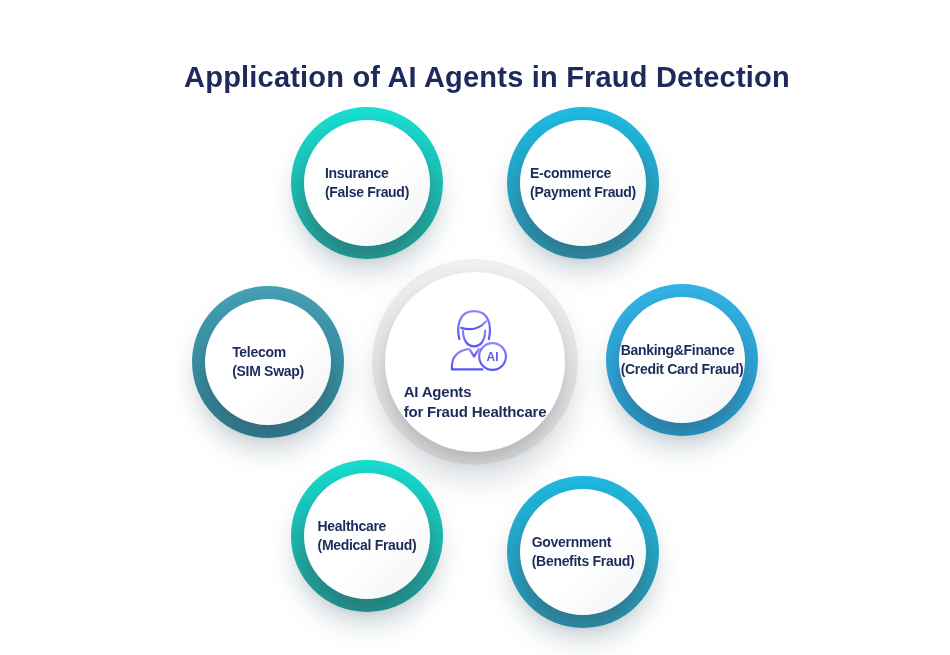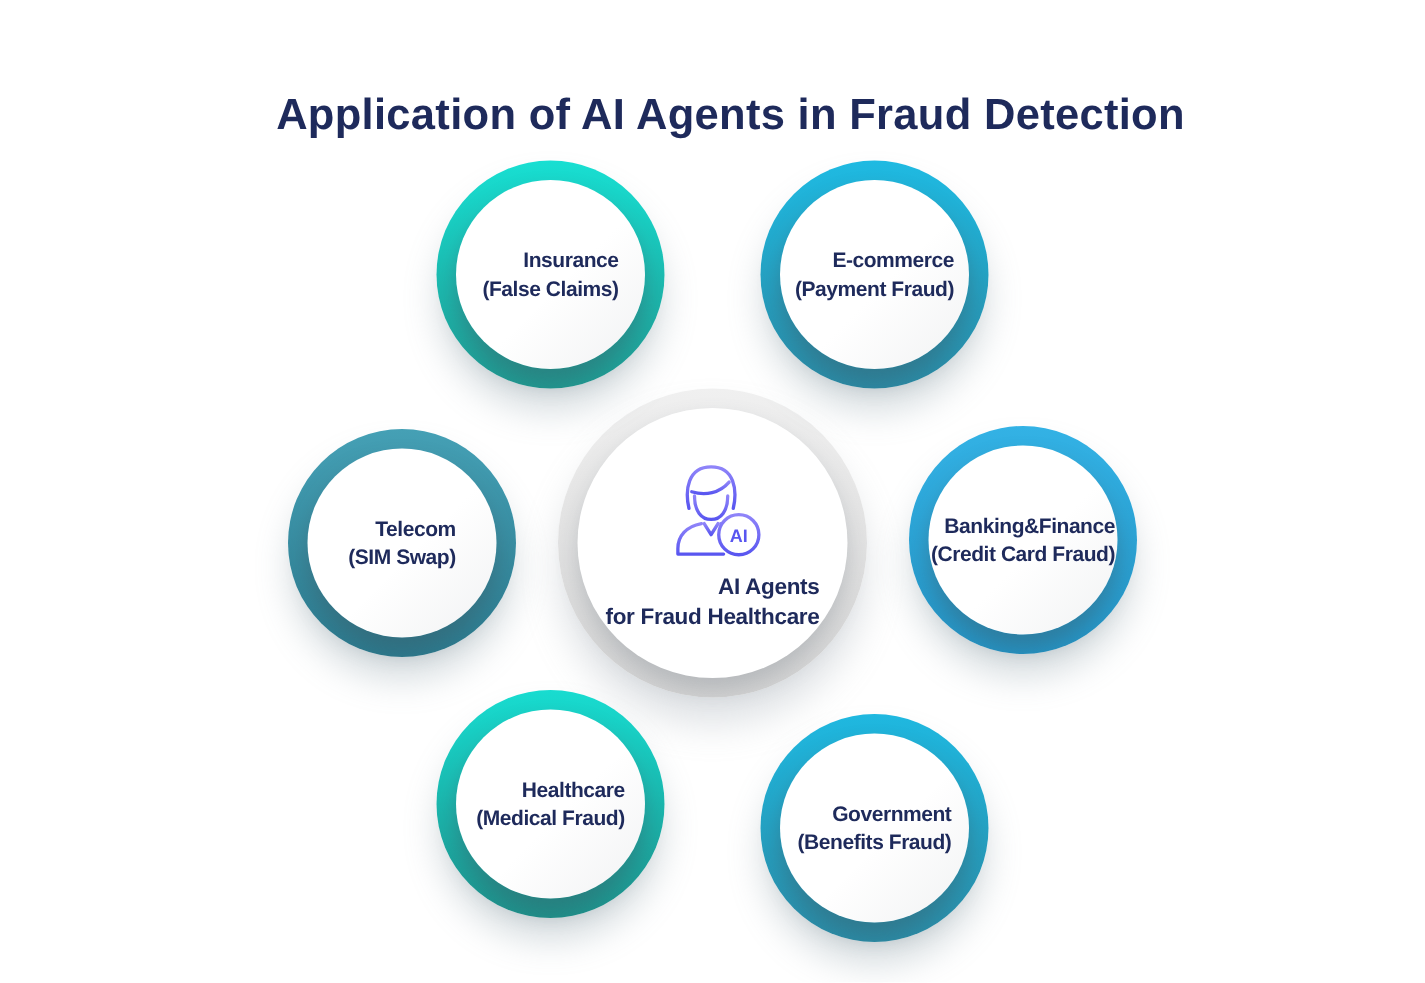--- a/index.html
+++ b/index.html
@@ -17,21 +17,21 @@
     display:flex;align-items:center;justify-content:center;
   }
   .node.small{
     width:152px;height:152px;
     box-shadow:0 16px 22px rgba(130,150,160,0.30);
   }
   .inner{
     border-radius:50%;
     background:linear-gradient(135deg,#ffffff 55%,#f1f2f3 100%);
     display:flex;flex-direction:column;align-items:center;justify-content:center;
-    text-align:right;
+    text-align:left;
   }
   .node.small .inner{
     width:126px;height:126px;
     box-shadow:0 9px 14px rgba(60,85,95,0.38);
   }
   .label{
     color:var(--text-navy,#1e2a5b);font-weight:700;font-size:14px;
     line-height:1.35;letter-spacing:-0.3px;white-space:nowrap;
   }
   .node.center{
@@ -91,21 +91,21 @@
         <span>AI Agents</span><br>
         <span>for Fraud Healthcare</span>
       </div>
     </div>
   </div>
 
   <div class="node small pos-insurance" style="background: linear-gradient(rgb(24, 223, 210), rgb(31, 154, 146));">
     <div class="inner">
       <div class="label">
         <span>Insurance</span><br>
-        <span>(False Claims)</span>
+        <span>(False Fraud)</span>
       </div>
     </div>
   </div>
 
   <div class="node small pos-ecommerce" style="background: linear-gradient(rgb(31, 186, 226), rgb(42, 139, 166));">
     <div class="inner">
       <div class="label">
         <span>E-commerce</span><br>
         <span>(Payment Fraud)</span>
       </div>

